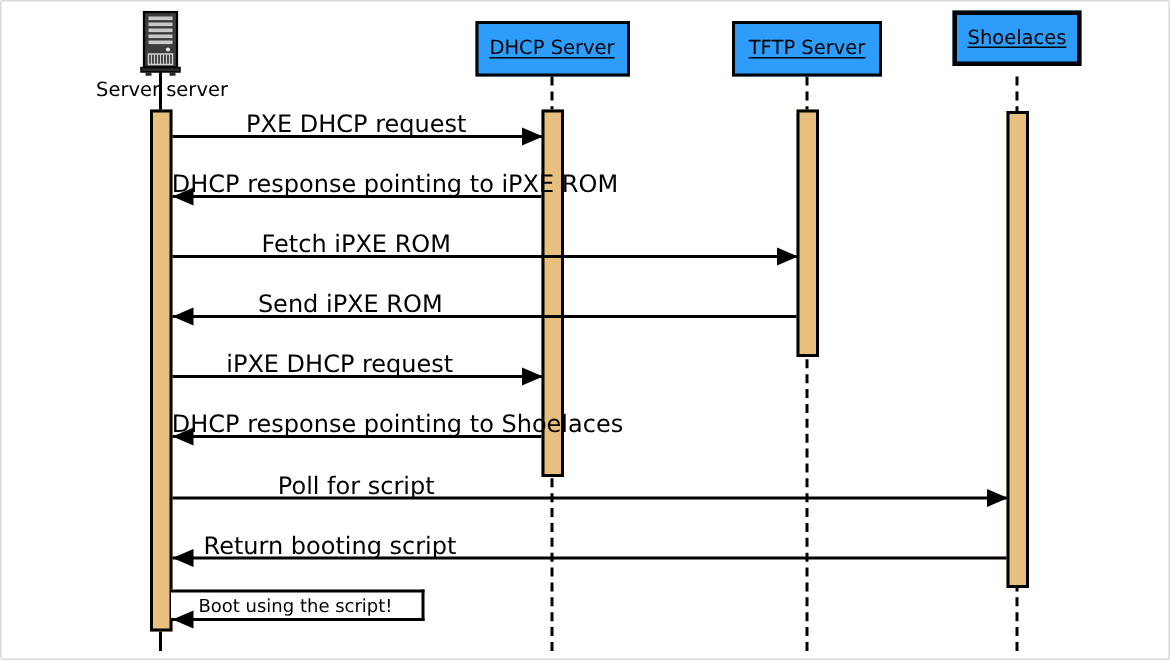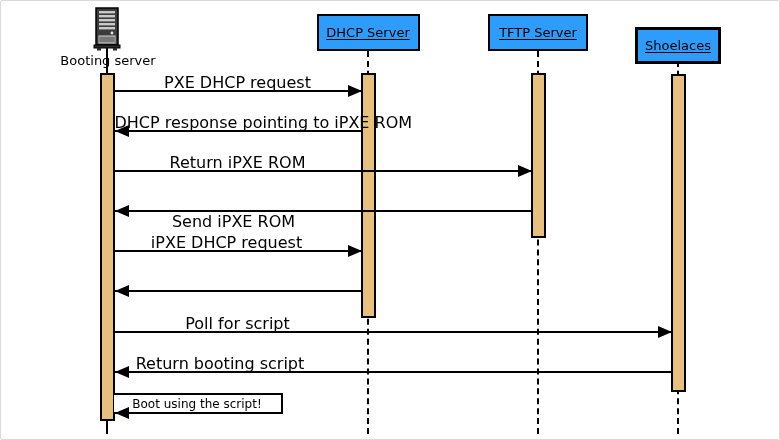--- a/index.html
+++ b/index.html
@@ -77,51 +77,52 @@
         <rect x="6" y="12" width="16" height="2.4" fill="#c9c9c9"></rect>
         <rect x="6" y="16" width="16" height="2.4" fill="#c9c9c9"></rect>
         <rect x="6" y="20" width="16" height="2.4" fill="#c9c9c9"></rect>
         <circle cx="19" cy="26" r="1.4" fill="#e8e8e8"></circle>
         <rect x="6" y="29" width="16" height="7" fill="#3c3c3c" stroke="#d0d0d0" stroke-width="1"></rect>
         <path d="M8 29v7 M10 29v7 M12 29v7 M14 29v7 M16 29v7 M18 29v7 M20 29v7" stroke="#d0d0d0" stroke-width="0.8"></path>
         <rect x="1" y="38" width="26" height="3" fill="#2b2b2b" stroke="#000" stroke-width="1"></rect>
         <rect x="4" y="41" width="4" height="2.5" fill="#2b2b2b"></rect>
         <rect x="20" y="41" width="4" height="2.5" fill="#2b2b2b"></rect>
       </svg></div>
-    <div class="actor-label" style="left: 107px; top: 52px;">Booting server</div>
+    <div class="actor-label" style="left: 107px; top: 52px;">Server server</div>
     <div class="actor-box" style="left: 487px; top: 13px; width: 100px; background: rgb(45, 156, 250);">
       <span>TFTP Server</span>
     </div>
     <div class="actor-box" style="left: 315.5px; top: 13px; width: 103px; background: rgb(45, 156, 250);">
       <span>DHCP Server</span>
     </div>
-    <div class="actor-box emph" style="left: 634px; top: 26px; width: 86px; background: rgb(45, 156, 250);">
+    <div class="actor-box emph" style="left: 634px; top: 6px; width: 86px; background: rgb(45, 156, 250);">
       <span>Shoelaces</span>
     </div>
     <div class="activation" style="left: 98.5px; top: 72px; height: 348px; background: rgb(232, 192, 125);"></div>
     <div class="activation" style="left: 359.5px; top: 72px; height: 245px; background: rgb(232, 192, 125);"></div>
     <div class="activation" style="left: 529.5px; top: 72px; height: 165px; background: rgb(232, 192, 125);"></div>
     <div class="activation" style="left: 669.5px; top: 73px; height: 318px; background: rgb(232, 192, 125);"></div>
     <div class="msg-line" style="left: 113.5px; top: 89px; width: 246px;"></div>
     <div class="arrow-head right" style="left: 346.5px; top: 84px;"></div>
     <div class="msg-label" style="left: 113.5px; width: 246px; top: 72px;">PXE DHCP request</div>
     <div class="msg-line" style="left: 113.5px; top: 129px; width: 246px;"></div>
     <div class="arrow-head left" style="left: 113.5px; top: 124px;"></div>
     <div class="msg-label" style="left: 113.5px; width: 246px; top: 112px;">DHCP response pointing to iPXE ROM</div>
     <div class="msg-line" style="left: 113.5px; top: 169px; width: 416px;"></div>
     <div class="arrow-head right" style="left: 516.5px; top: 164px;"></div>
-    <div class="msg-label" style="left: 113.5px; width: 246px; top: 152px;">Return iPXE ROM</div>
+    <div class="msg-label" style="left: 113.5px; width: 246px; top: 152px;">Fetch iPXE ROM</div>
     <div class="msg-line" style="left: 113.5px; top: 209px; width: 416px;"></div>
     <div class="arrow-head left" style="left: 113.5px; top: 204px;"></div>
-    <div class="msg-label" style="left: 113.5px; width: 238px; top: 192px; margin-top: 19px;">Send iPXE ROM</div>
+    <div class="msg-label" style="left: 113.5px; width: 238px; top: 192px;">Send iPXE ROM</div>
     <div class="msg-line" style="left: 113.5px; top: 249px; width: 246px;"></div>
     <div class="arrow-head right" style="left: 346.5px; top: 244px;"></div>
     <div class="msg-label" style="left: 113.5px; width: 224px; top: 232px;">iPXE DHCP request</div>
     <div class="msg-line" style="left: 113.5px; top: 289px; width: 246px;"></div>
     <div class="arrow-head left" style="left: 113.5px; top: 284px;"></div>
+    <div class="msg-label" style="left: 113.5px; width: 246px; top: 272px;">DHCP response pointing to Shoelaces</div>
     <div class="msg-line" style="left: 113.5px; top: 330px; width: 556px;"></div>
     <div class="arrow-head right" style="left: 656.5px; top: 325px;"></div>
     <div class="msg-label" style="left: 113.5px; width: 246px; top: 313px;">Poll for script</div>
     <div class="msg-line" style="left: 113.5px; top: 370px; width: 556px;"></div>
     <div class="arrow-head left" style="left: 113.5px; top: 365px;"></div>
     <div class="msg-label" style="left: 96px; width: 246px; top: 353px;">Return booting script</div>
     <div class="self-box" style="left: 112.5px; top: 392px; width: 169px; height: 21px;">
       <span>Boot using the script!</span>
     </div>
     <div class="arrow-head left" style="left: 113.5px; top: 406px;"></div>

